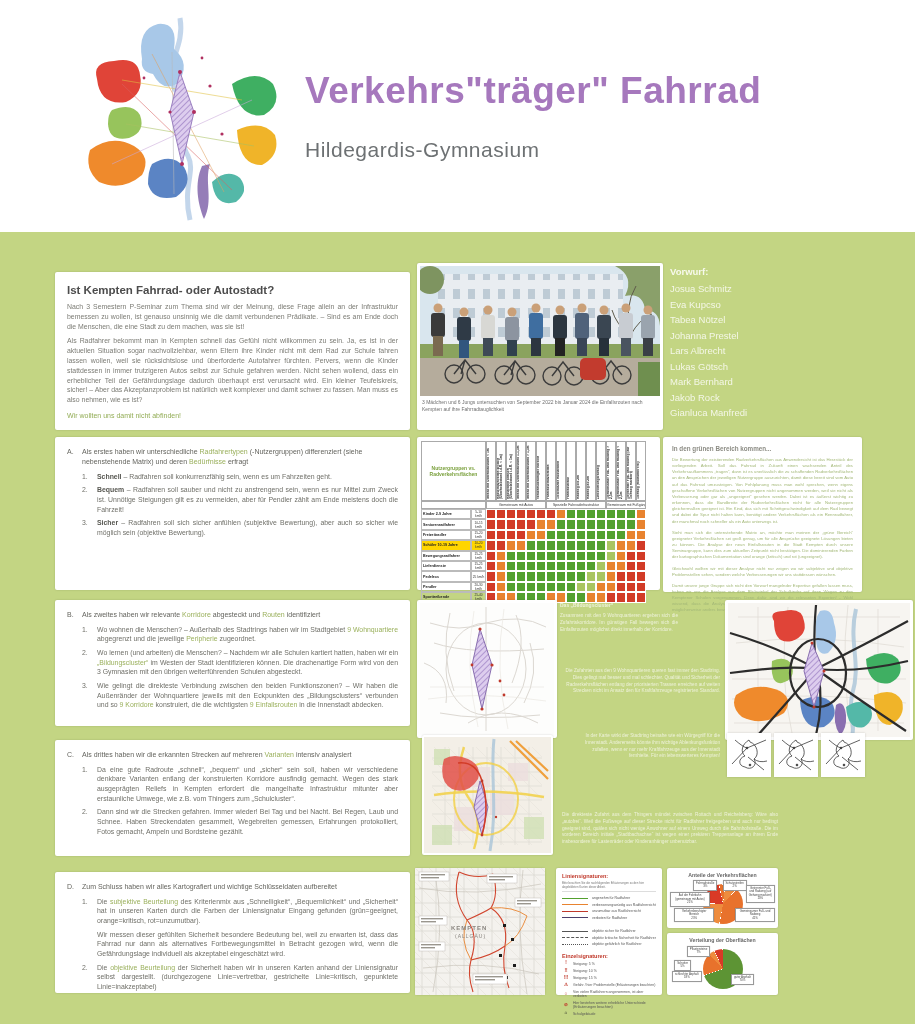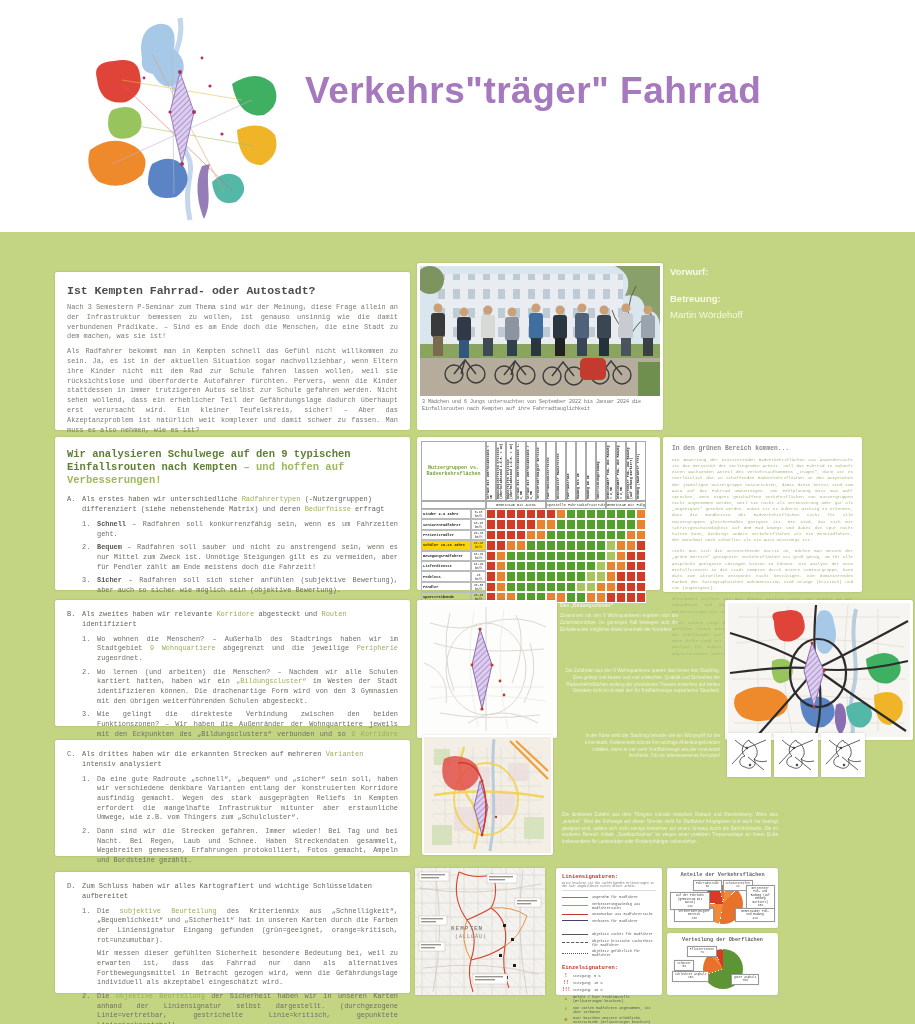--- a/index.html
+++ b/index.html
@@ -8,21 +8,21 @@
 
   
   .hdr-text{position:absolute;left:305px;top:56px;}
   .kicker{font-size:21px;color:#6d7173;letter-spacing:1px;}
   .title{font-size:37px;font-weight:bold;color:#a678bd;margin-top:14px;letter-spacing:.5px;}
   .subtitle{font-size:27px;color:#6d7173;margin-top:4px;}
   .school{font-size:21px;color:#6d7173;margin-top:26px;letter-spacing:.5px;}
   .logo{position:absolute;left:82px;top:14px;}
 
   
-  .box{position:absolute;background:#fff;border-radius:2px;box-shadow:0 0 2px rgba(0,0,0,.18);box-sizing:border-box;font-family:Liberation Mono, monospace;}
+  .box{position:absolute;background:#fff;border-radius:2px;box-shadow:0 0 2px rgba(0,0,0,.18);box-sizing:border-box;}
   .pad{padding:10px 12px;}
 
   .h1{font-size:11.5px;font-weight:bold;color:#4c4c4c;margin:2px 0 6px 0;}
   p.body{font-size:6.9px;color:#7b7b74;text-align:justify;line-height:1.42;margin:5px 0;}
   .hl-green{color:#93ad56;font-size:7px;margin-top:7px;}
   .gw{color:#9ab05c;}
   .sec-h{font-size:10.5px;font-weight:bold;line-height:1.25;margin:1px 0 8px 0;}
   .sec-h .st{color:#5e7f34;}
   .sec-h .lt{color:#9eb85f;}
   .blk{display:flex;font-size:7px;color:#64645e;line-height:1.4;}
@@ -140,20 +140,21 @@
         <circle cx="88" cy="98" r="1.6"></circle>
           <circle cx="128" cy="72" r="1.6"></circle>
           <circle cx="140" cy="120" r="1.6"></circle>
         <circle cx="62" cy="64" r="1.4"></circle>
           <circle cx="120" cy="44" r="1.4"></circle>
       </g>
     </svg>
   </div>
   <div class="hdr-text">
     <div class="title">Verkehrs"träger" Fahrrad</div>
+    <div class="school">Hildegardis-Gymnasium</div>
   </div>
 
   <div class="band"></div>
 
   <div class="box pad" style="left:55px;top:272px;width:355px;height:158px;">
     <div class="h1">Ist Kempten Fahrrad- oder Autostadt?</div>
     <p class="body">Nach 3 Semestern P-Seminar zum Thema sind wir der Meinung, diese Frage allein an der Infrastruktur bemessen zu wollen, ist genauso unsinnig wie die damit verbundenen Prädikate. – Sind es am Ende doch die Menschen, die eine Stadt zu dem machen, was sie ist!</p>
     <p class="body">Als Radfahrer bekommt man in Kempten schnell das Gefühl nicht willkommen zu sein. Ja, es ist in der aktuellen Situation sogar nachvollziehbar, wenn Eltern ihre Kinder nicht mit dem Rad zur Schule fahren lassen wollen, weil sie rücksichtslose und überforderte Autofahrer fürchten. Pervers, wenn die Kinder stattdessen in immer trutzigeren Autos selbst zur Schule gefahren werden. Nicht sehen wollend, dass ein erheblicher Teil der Gefährdungslage dadurch überhaupt erst verursacht wird. Ein kleiner Teufelskreis, sicher! – Aber das Akzeptanzproblem ist natürlich weit komplexer und damit schwer zu fassen. Man muss es also nehmen, wie es ist?</p>
     <div class="hl-green">Wir wollten uns damit nicht abfinden!</div>
   </div>
@@ -235,28 +236,36 @@
           <path d="M180,109 L191,95 L202,109"></path>
       </g>
       <rect x="160" y="92" width="26" height="22" rx="5" fill="#c23b2e"></rect>
       <rect x="218" y="96" width="22" height="34" fill="#6f8f4f"></rect>
     </svg>
     <div class="caption">3 Mädchen und 6 Jungs untersuchten von September 2022 bis Januar 2024 die Einfallsrouten nach Kempten auf ihre Fahrradtauglichkeit</div>
   </div>
 
   <div class="authors">
     <div class="hd">Vorwurf:</div>
+    <div id="authors-list">
+        <div class="nm">Josua Schmitz</div>
+        <div class="nm">Eva Kupcso</div>
+        <div class="nm">Tabea Nötzel</div>
+        <div class="nm">Johanna Prestel</div>
+        <div class="nm">Lars Albrecht</div>
+        <div class="nm">Lukas Götsch</div>
+        <div class="nm">Mark Bernhard</div>
+        <div class="nm">Jakob Rock</div>
+        <div class="nm">Gianluca Manfredi</div>
+      </div>
     <div class="hd2">Betreuung:</div>
     <div class="nm">Martin Wördehoff</div>
   </div>
 
   <div class="box pad" style="left:55px;top:437px;width:355px;height:153px;">
-    <div class="sec-h">
-      <span class="st">Wir analysieren Schulwege auf den 9 typischen Einfallsrouten nach Kempten</span><span class="lt"> – und hoffen auf Verbesserungen!</span>
-    </div>
     <div class="blk">
       <span class="tag">A.</span>
       <span class="bd">Als erstes haben wir unterschiedliche <span class="gw">Radfahrertypen</span> (-Nutzergruppen) differenziert (siehe nebenstehende Matrix) und deren <span class="gw">Bedürfnisse</span> erfragt</span>
     </div>
     <div class="items" id="a-items">
         <div class="item">
           <span class="n">1.</span>
           <span class="bd"><span class="lead">Schnell</span> – Radfahren soll konkurrenzfähig sein, wenn es um Fahrzeiten geht.</span>
         </div>
         <div class="item">

